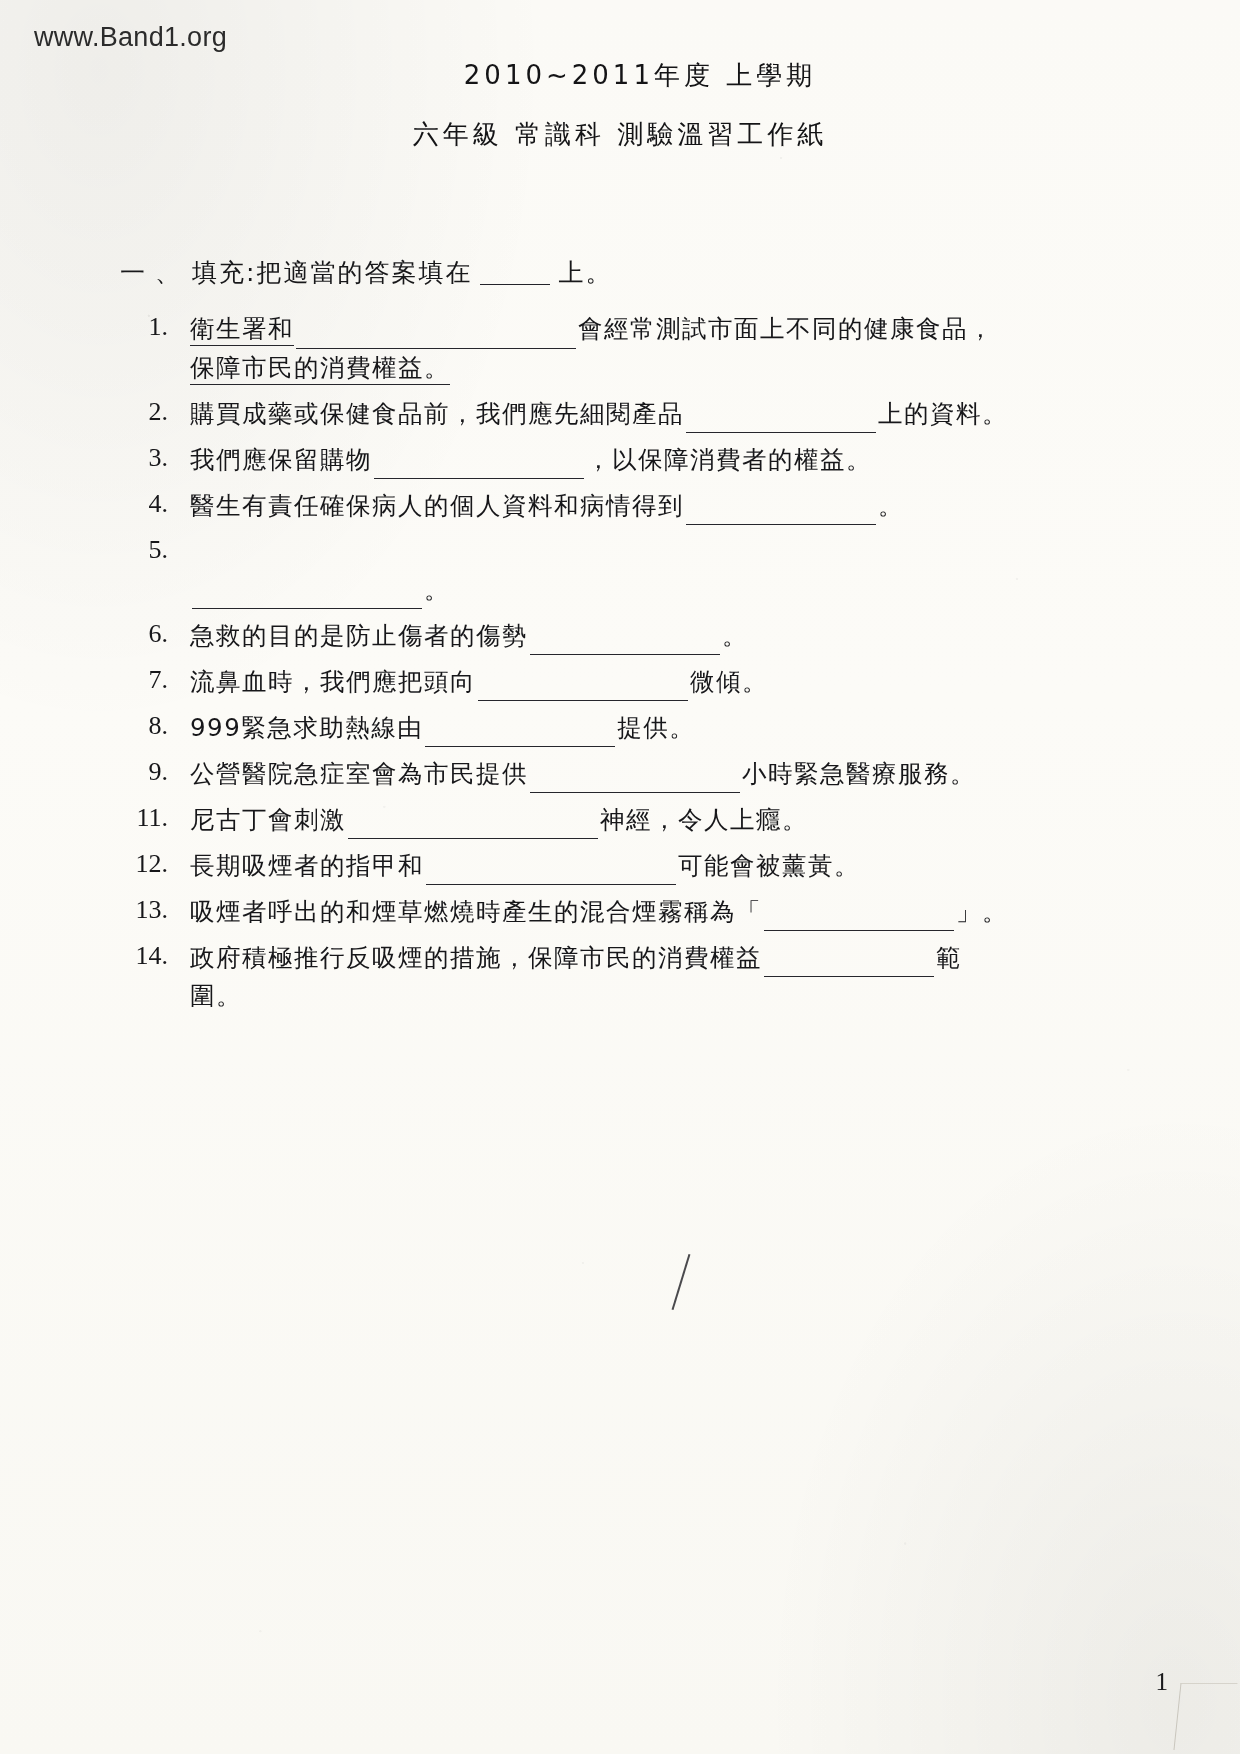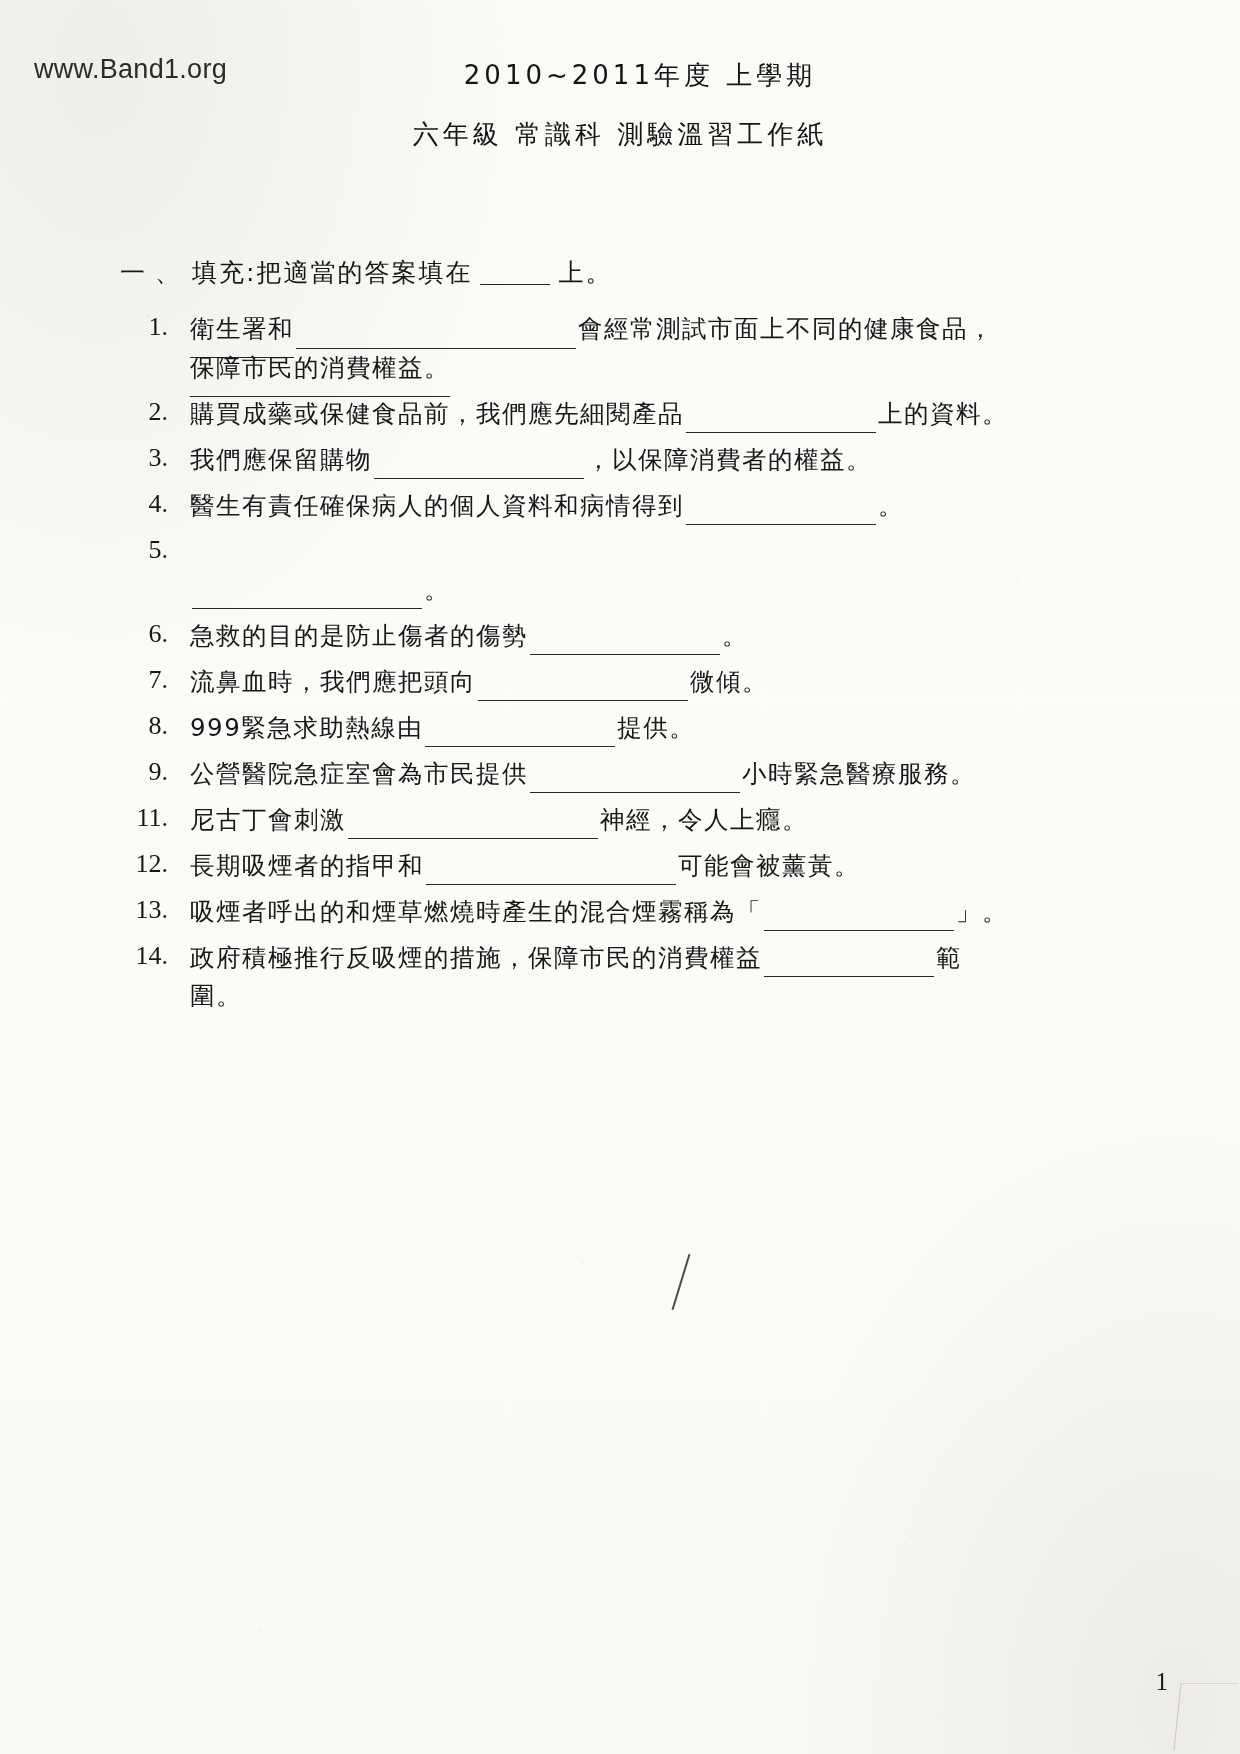--- a/index.html
+++ b/index.html
@@ -39,21 +39,20 @@
       radial-gradient(circle at 91% 61%, rgba(40,40,40,.1) 0 1px, transparent 1.4px);
   }
   .watermark {
     position: absolute;
     left: 34px;
     top: 22px;
     font-family: "Liberation Sans", sans-serif;
     font-size: 27px;
     color: #2b2b2b;
     letter-spacing: .3px;
-    margin-top: 32px;
   }
   .cjk {
     font-family: "DejaVu Sans", sans-serif;
     color: #18181a;
   }
   .header {
     position: absolute;
     left: 0;
     right: 0;
     top: 58px;
@@ -160,21 +159,21 @@
   }
   .q-body .u {
     display: inline-block;
     border-bottom: 1.5px solid #26262c;
     height: 20px;
     vertical-align: bottom;
     margin: 0 2px;
   }
   .under-text {
     border-bottom: 1.5px solid #26262c;
-    padding-bottom: 14px;
+    padding-bottom: 2px;
   }
   .w170 { width: 170px; }
   .w190 { width: 190px; }
   .w210 { width: 210px; }
   .w230 { width: 230px; }
   .w250 { width: 250px; }
   .w280 { width: 280px; }
   .pageno {
     position: absolute;
     right: 72px;

